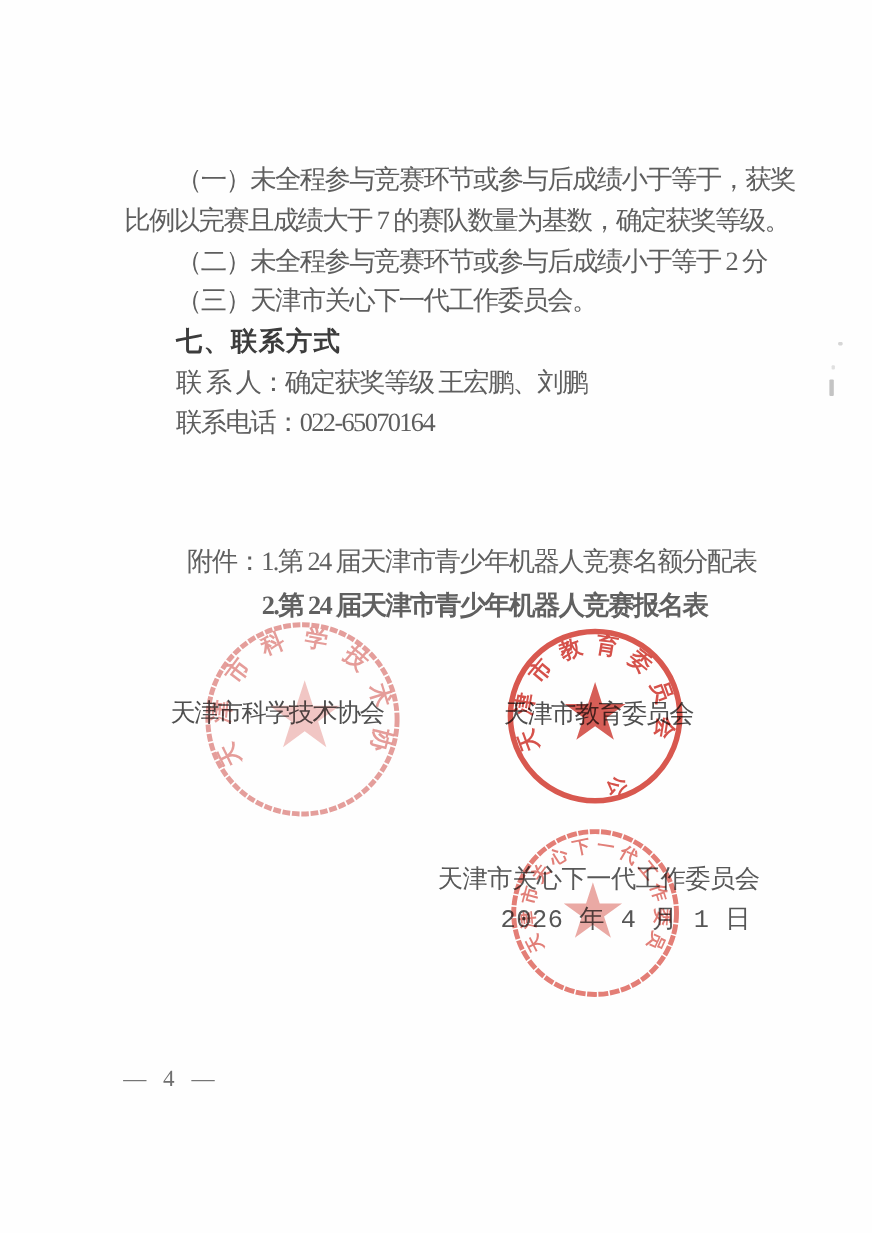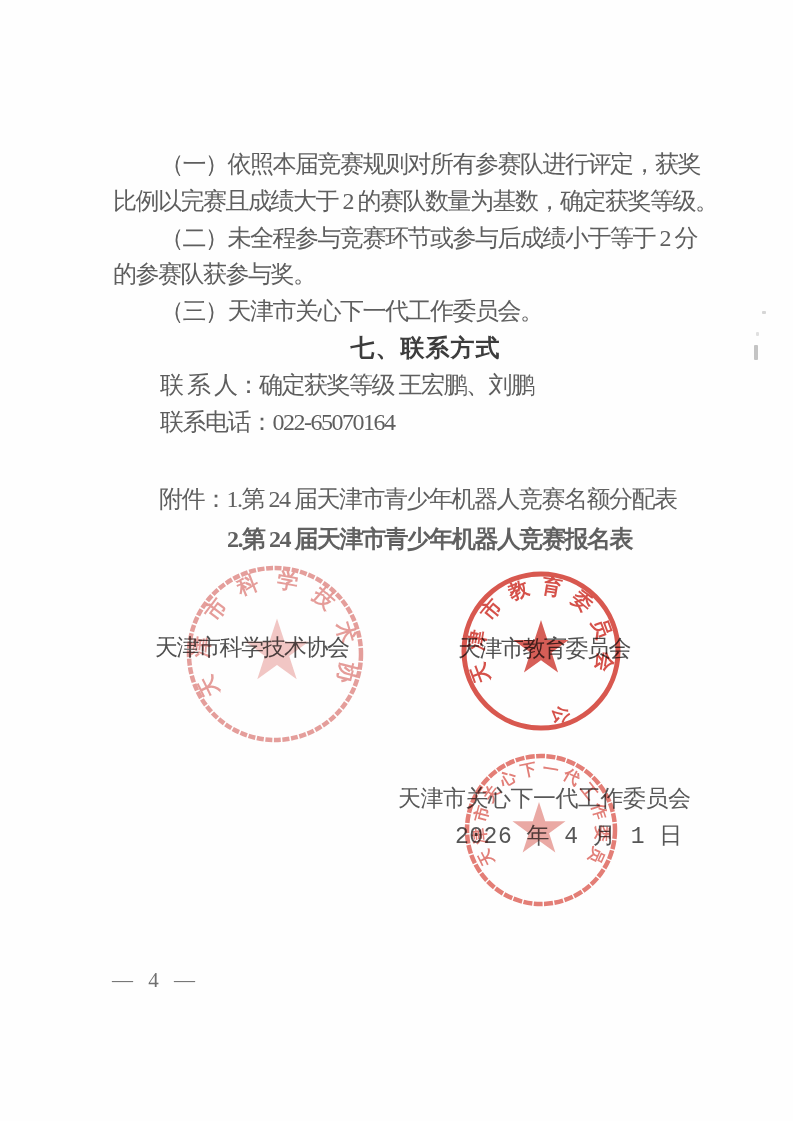--- a/index.html
+++ b/index.html
@@ -9,26 +9,26 @@
   }
   
   .body-block{
     position:absolute;left:113px;top:146px;width:578px;
     color:#5e5e5e;font-size:24px;letter-spacing:-1.5px;
   }
   .body-block p{margin:0;line-height:36.8px;white-space:nowrap;}
   .body-block p.indent{padding-left:47px;}
   .body-block p.heading{
     font-family:"Liberation Sans",sans-serif;font-weight:bold;
-    color:#3c3c3c;letter-spacing:1px;text-align:center;
+    color:#3c3c3c;letter-spacing:1px;
   }
   
   .att-line{
     position:absolute;color:#606060;font-size:24px;letter-spacing:-1.5px;
-    white-space:nowrap;margin:7px;
+    white-space:nowrap;margin:18px;
   }
   .att-1{left:152px;top:476px;}
   .att-2{left:220px;top:516px;font-weight:bold;}
   
   .sig{
     position:absolute;color:#4f4f4f;font-size:23px;white-space:nowrap;margin:0;
   }
   .sig-org1{left:155px;top:632px;letter-spacing:-1.5px;}
   .sig-org2{left:458px;top:633px;letter-spacing:-1.5px;}
   .sig-org3{left:398px;top:783px;letter-spacing:-0.5px;color:#585858;}
@@ -49,24 +49,23 @@
   .speck-1{left:762px;top:311px;width:4px;height:3px;opacity:.55;}
   .speck-2{left:756px;top:332px;width:3px;height:4px;opacity:.4;}
   .speck-3{left:754px;top:345px;width:4px;height:15px;opacity:.6;background:#9c9c9c;}
 </style>
 </head>
 <body>
 
 <div class="page">
 
   <div class="body-block">
-    <p class="indent">（一）依照本届竞赛规则对所有参赛队进行评定，获奖</p>
-    <p>比例以完赛且成绩大于 2 的赛队数量为基数，确定获奖等级。</p>
+    <p class="indent">（一）未全程参与竞赛环节或参与后成绩小于等于，获奖</p>
+    <p>比例以完赛且成绩大于 7 的赛队数量为基数，确定获奖等级。</p>
     <p class="indent">（二）未全程参与竞赛环节或参与后成绩小于等于 2 分</p>
-    <p>的参赛队获参与奖。</p>
     <p class="indent">（三）天津市关心下一代工作委员会。</p>
     <p class="indent heading">七、联系方式</p>
     <p class="indent">联 系 人：确定获奖等级  王宏鹏、刘鹏</p>
     <p class="indent">联系电话：022-65070164</p>
   </div>
 
   <p class="att-line att-1">附件：1.第 24 届天津市青少年机器人竞赛名额分配表</p>
   <p class="att-line att-2">2.第 24 届天津市青少年机器人竞赛报名表</p>
 
   <p class="sig sig-org1">天津市科学技术协会</p>

